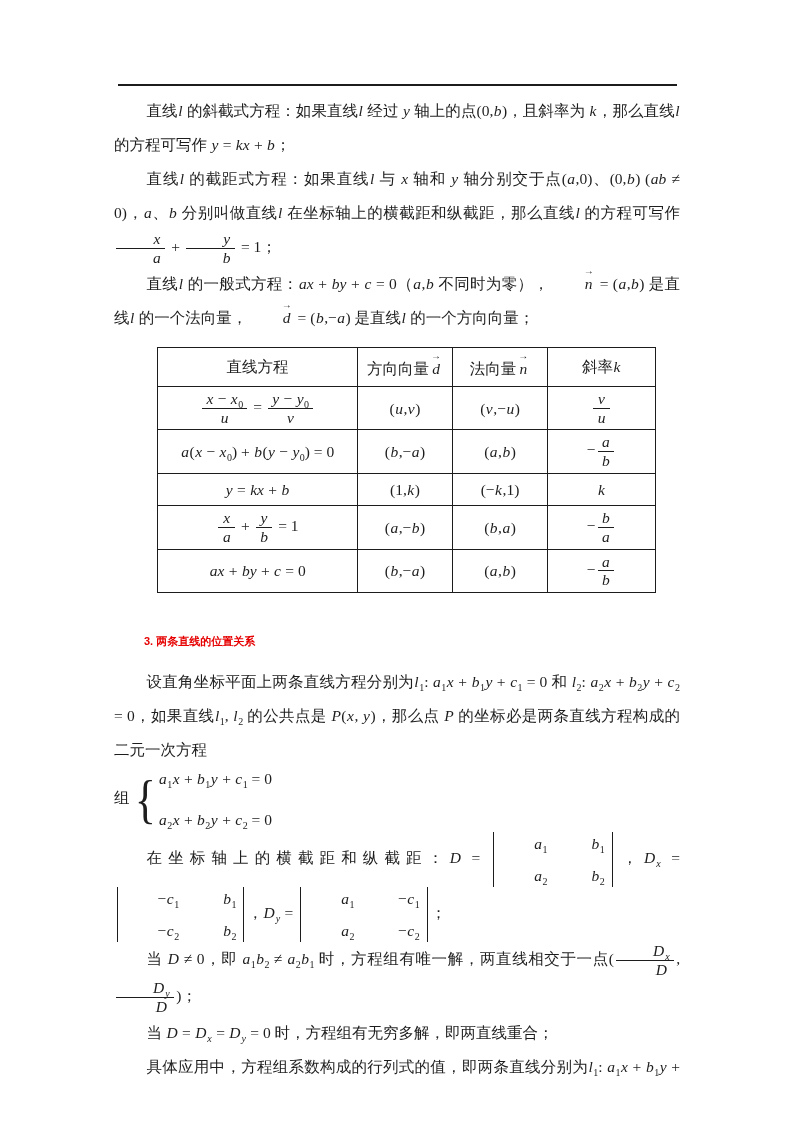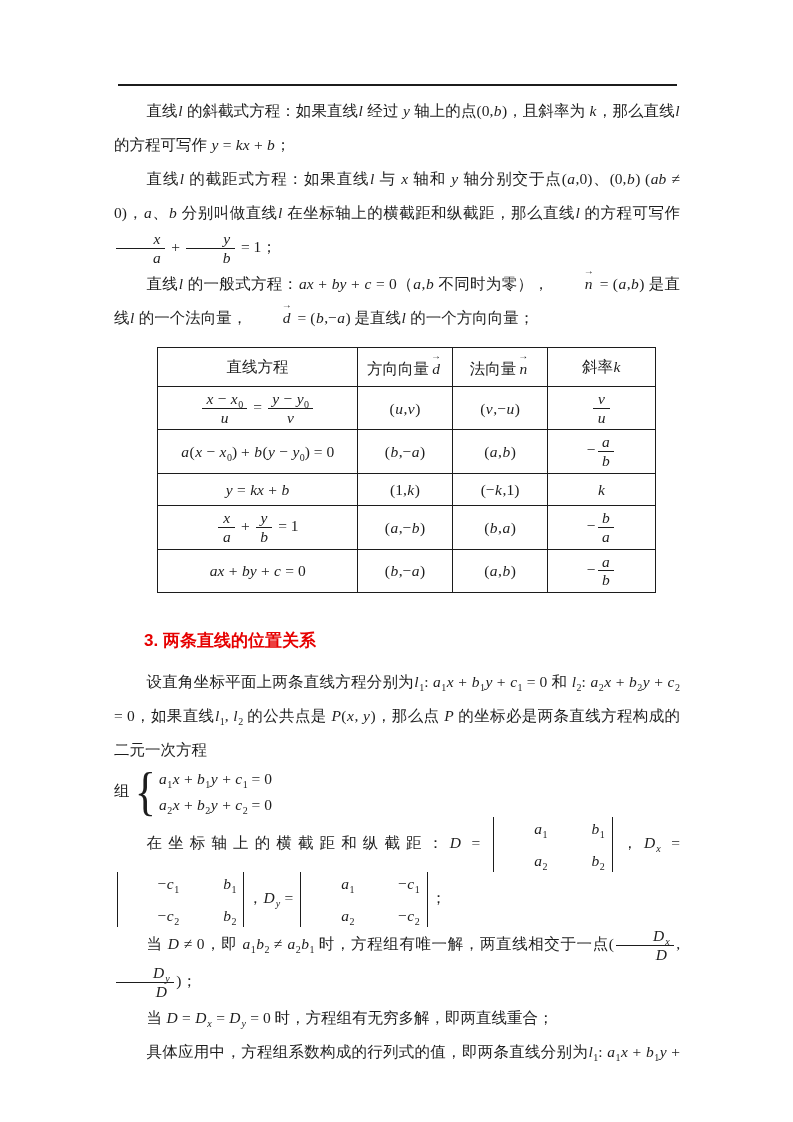--- a/index.html
+++ b/index.html
@@ -26,21 +26,21 @@
   .frac { display:inline-block; text-align:center; vertical-align:middle; margin:0 2px; line-height:1.15; }
   .frac .fn { display:block; border-bottom:1px solid currentColor; padding:0 4px; }
   .frac .fd { display:block; padding:0 4px; }
   
   .vec { display:inline-block; text-align:center; margin:0 2px; line-height:1; }
   .vec .veca { display:block; font-size:10px; height:7px; line-height:7px; transform:translateY(-1px); font-style:normal; }
   .vec .vecb { display:block; line-height:1.1; }
   
   .cases { display:inline-flex; align-items:center; vertical-align:middle; margin:0 3px; }
   .cases .cases-brace { font-size:52px; line-height:50px; font-weight:400; margin-right:1px; transform:scaleX(0.85); }
-  .cases .cases-rows { display:flex; flex-direction:column; row-gap:2px; }
+  .cases .cases-rows { display:flex; flex-direction:column; row-gap:17px; }
   .cases .cases-row { line-height:24px; white-space:nowrap; }
   
   .det { display:inline-flex; vertical-align:middle; margin:0 3px; }
   .det .det-grid {
     display:grid; grid-template-columns:auto auto; column-gap:13px; row-gap:1px;
     border-left:1.2px solid currentColor; border-right:1.2px solid currentColor;
     padding:1px 7px;
     gap:11px;
   }
   .det .det-cell { line-height:21px; text-align:left; white-space:nowrap; }
@@ -48,21 +48,21 @@
   table.eq { border-collapse:collapse; margin:12px 0 4px 43px; table-layout:fixed; }
   table.eq th, table.eq td {
     border:1.5px solid var(--line); text-align:center; vertical-align:middle;
     font-weight:normal; padding:3px 4px; line-height:25px; font-size:15.5px;
   }
   table.eq th { padding:5px 4px; }
   
   .section-heading {
     margin:36px 0 12px 30px; color:var(--accent);
     font-family:"Liberation Sans","DejaVu Sans",sans-serif;
-    font-size:17px; font-weight:bold; line-height:24px;
+    font-size:11px; font-weight:bold; line-height:24px;
   }
 </style>
 </head>
 <body>
 
 <div class="page">
   <div class="header-rule"></div>
   <div class="content">
     <p class="para indent"><span class="cjk">直线</span><span class="math"><i>l</i></span><span class="cjk"> 的斜截式方程：如果直线</span><span class="math"><i>l</i></span><span class="cjk"> 经过 </span><span class="math"><i>y</i></span><span class="cjk"> 轴上的点</span><span class="math">(0,<i>b</i>)</span><span class="cjk">，且斜率为 </span><span class="math"><i>k</i></span><span class="cjk">，那么直线</span><span class="math"><i>l</i></span><span class="cjk"> 的方程可写作 </span><span class="math"><i>y</i> = <i>kx</i> + <i>b</i></span><span class="cjk">；</span></p>
     <p class="para indent"><span class="cjk">直线</span><span class="math"><i>l</i></span><span class="cjk"> 的截距式方程：如果直线</span><span class="math"><i>l</i></span><span class="cjk"> 与 </span><span class="math"><i>x</i></span><span class="cjk"> 轴和 </span><span class="math"><i>y</i></span><span class="cjk"> 轴分别交于点</span><span class="math">(<i>a</i>,0)</span><span class="cjk">、</span><span class="math">(0,<i>b</i>)</span><span class="cjk"> </span><span class="math">(<i>ab</i> ≠ 0)</span><span class="cjk">，</span><span class="math"><i>a</i></span><span class="cjk">、</span><span class="math"><i>b</i></span><span class="cjk"> 分别叫做直线</span><span class="math"><i>l</i></span><span class="cjk"> 在坐标轴上的横截距和纵截距，那么直线</span><span class="math"><i>l</i></span><span class="cjk"> 的方程可写作 </span><span class="frac"><span class="fn"><i>x</i></span><span class="fd"><i>a</i></span></span><span class="math"> + </span><span class="frac"><span class="fn"><i>y</i></span><span class="fd"><i>b</i></span></span><span class="math"> = 1</span><span class="cjk">；</span></p>

